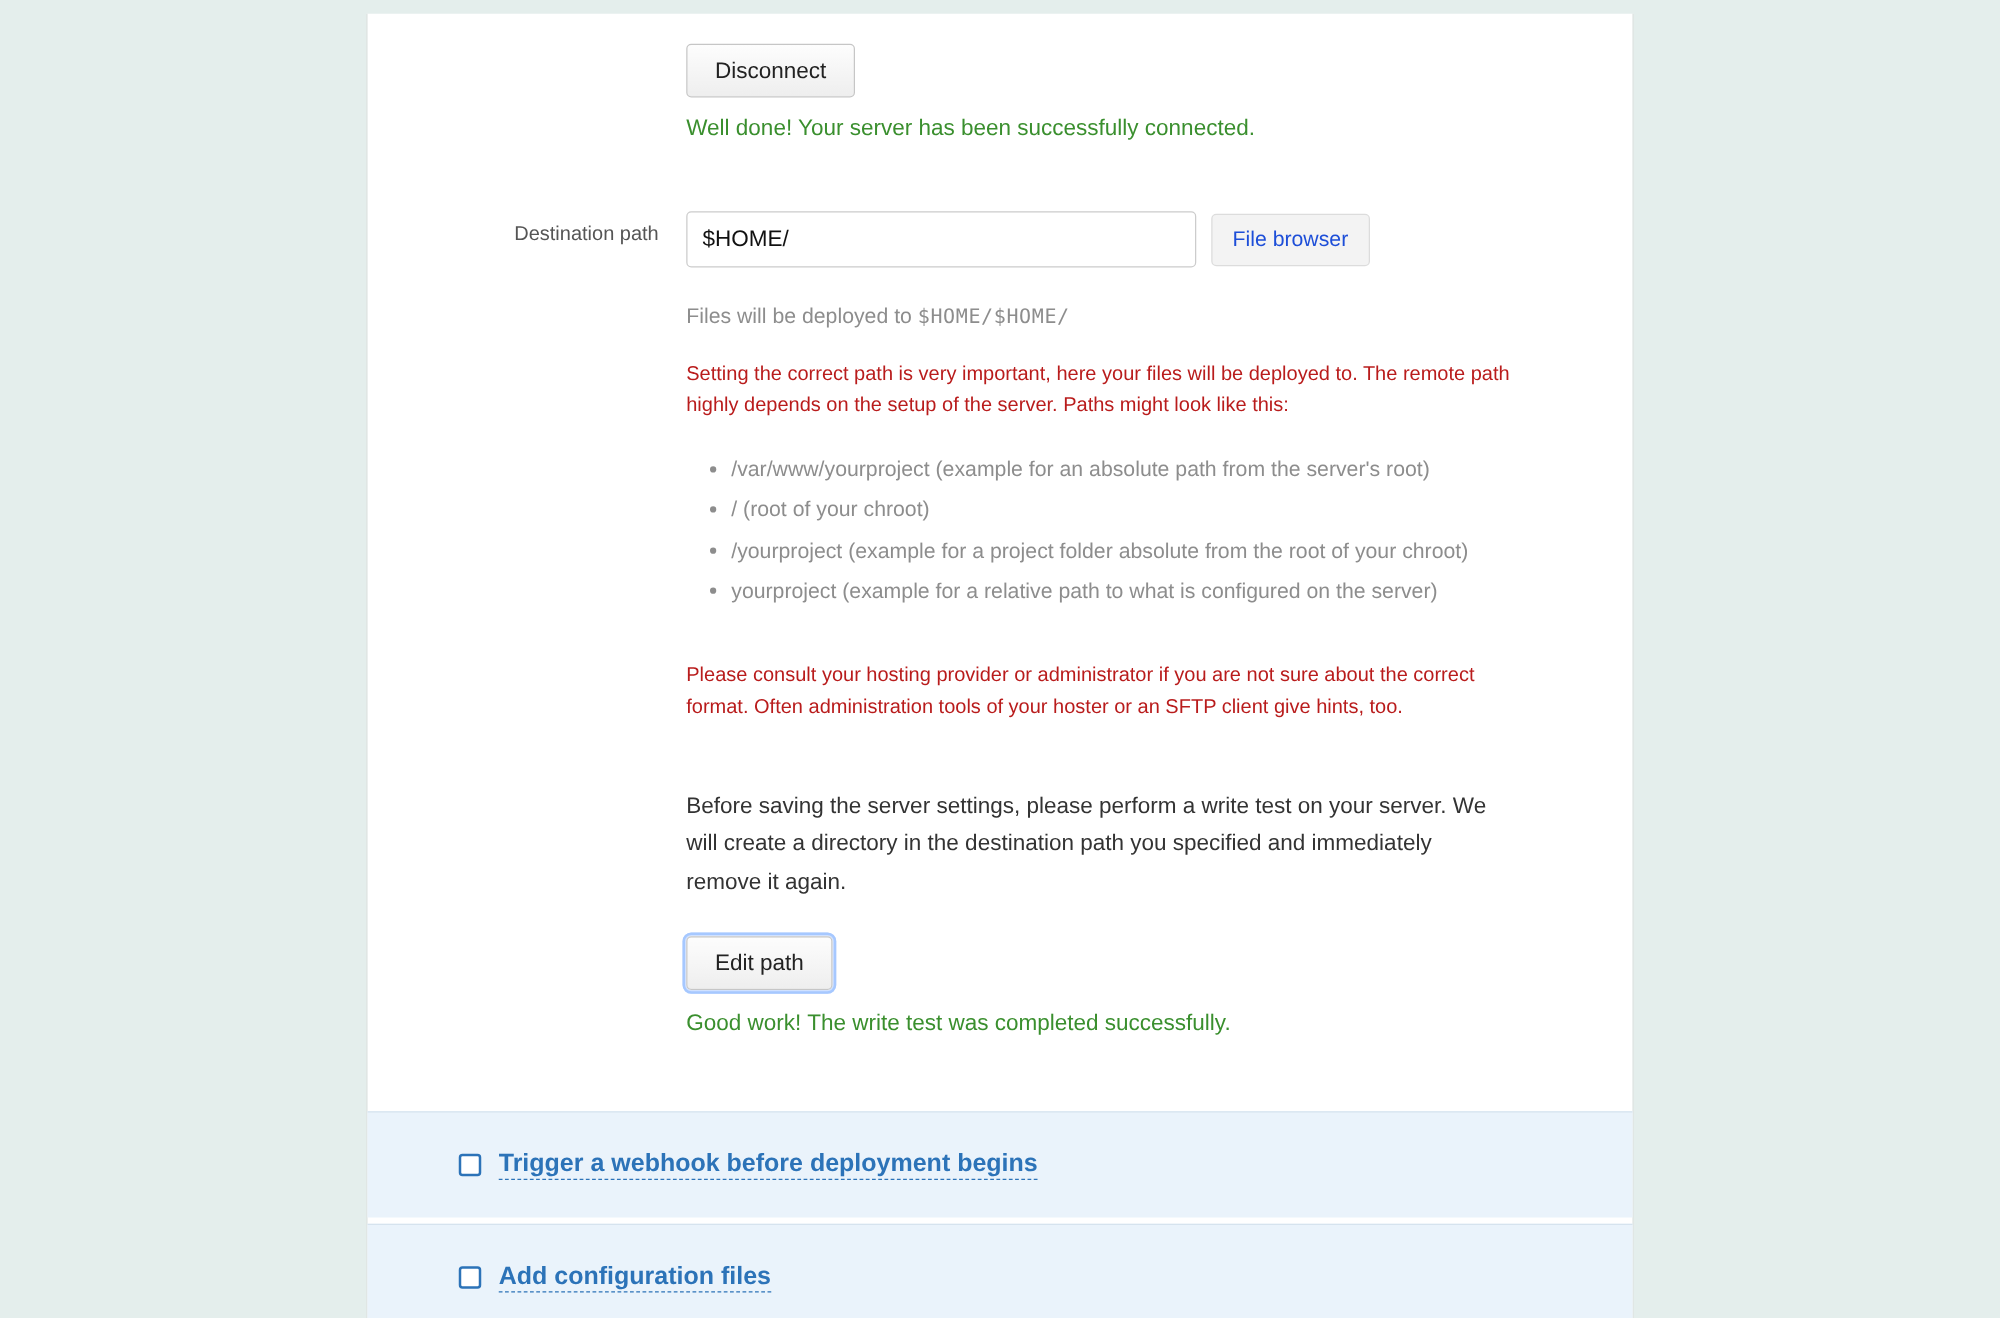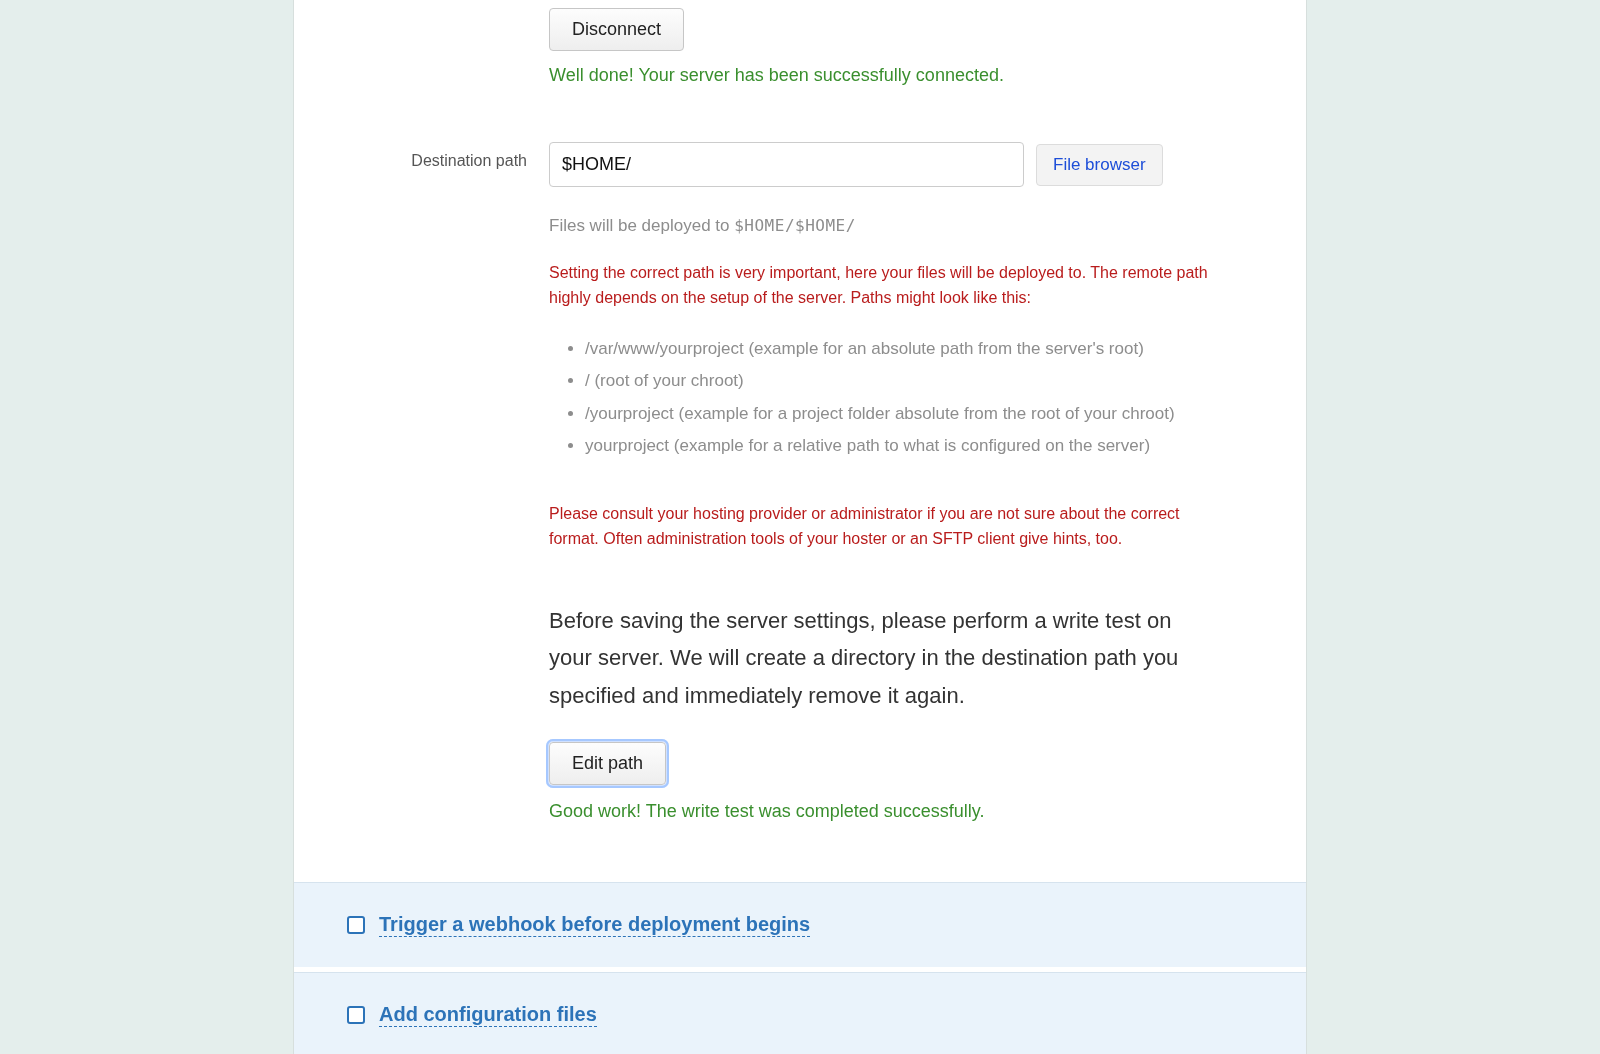--- a/index.html
+++ b/index.html
@@ -13,21 +13,22 @@
     }
     .container {
       background: #fff;
       width: 1014px;
       margin: 0 auto;
       min-height: 1054px;
       border-left: 1px solid #d7dfdd;
       border-right: 1px solid #d7dfdd;
     }
     .main-panel {
-      padding: 8px 53px 60px 53px;
+      padding: 24px 53px 60px 53px;
+      margin-top: 11px;
     }
     .form-row {
       display: flex;
       align-items: flex-start;
     }
     .label-col {
       width: 202px;
       text-align: right;
       padding-right: 22px;
       color: #555;
@@ -58,21 +59,21 @@
       color: #3a8f2e;
       font-size: 18px;
       margin-top: 14px;
     }
     .input-row {
       display: flex;
       gap: 12px;
       align-items: center;
     }
     .text-input {
-      width: 475px;
+      width: 408px;
       height: 45px;
       padding: 8px 12px;
       border: 1px solid #ccc;
       border-radius: 4px;
       font-size: 18px;
       font-family: inherit;
       color: #111;
     }
     .btn-muted {
       background: #f3f3f3;
@@ -106,28 +107,28 @@
       padding-left: 36px;
       margin-top: 22px;
     }
     .bullet-list li {
       color: #8d8d8d;
       font-size: 17px;
       line-height: 1.9;
     }
     .body-p {
       color: #333;
-      font-size: 22px;
+      font-size: 18px;
       line-height: 1.7;
       margin-top: 50px;
     }
     .section-row {
       background: #eaf3fb;
       border-top: 1px solid #d6e3ee;
-      padding: 30px 53px;
+      padding: 30px 73px;
       display: flex;
       align-items: center;
       gap: 14px;
     }
     .section-row + .section-row {
       margin-top: 5px;
     }
     .checkbox {
       width: 18px;
       height: 18px;

